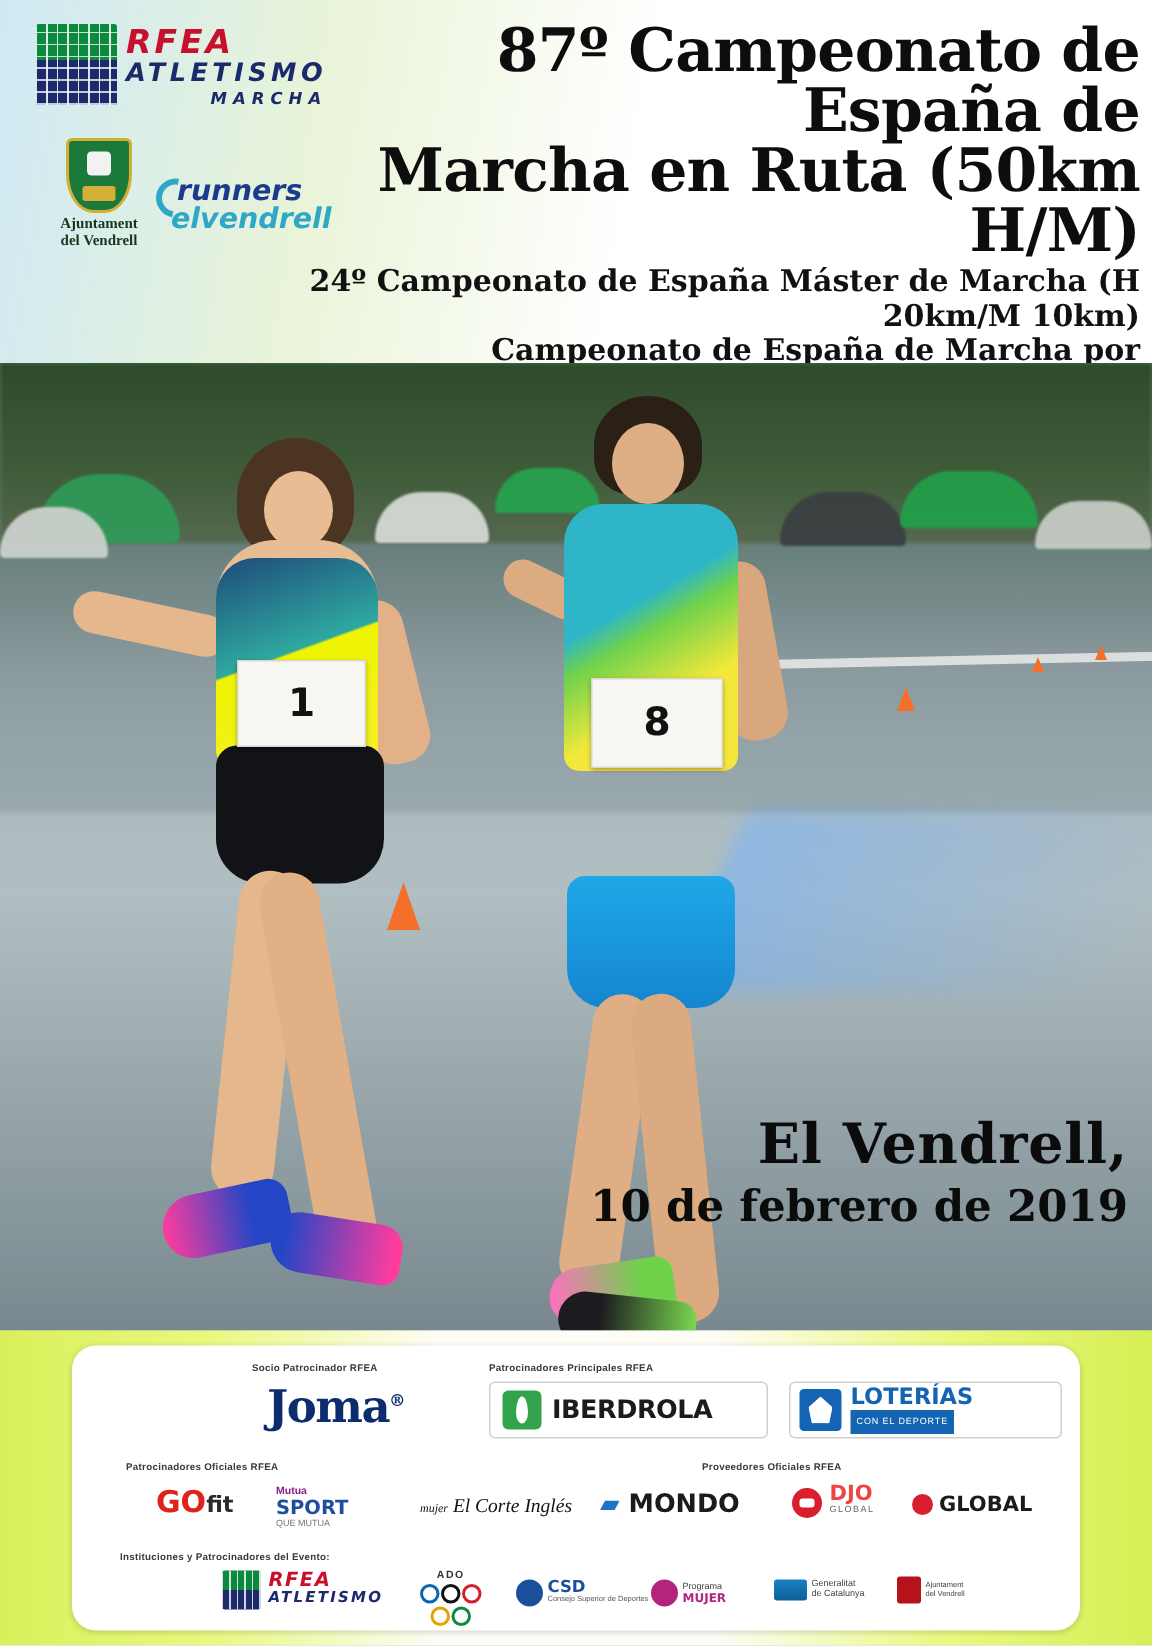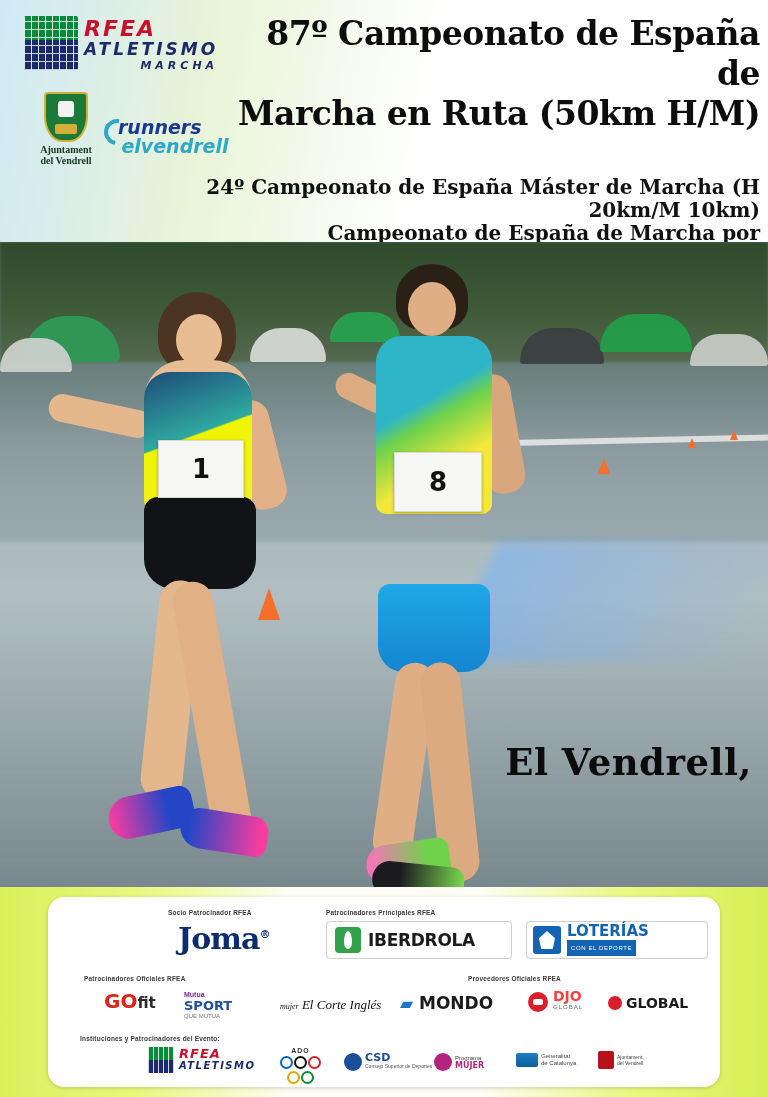--- a/index.html
+++ b/index.html
@@ -145,21 +145,20 @@
     padding-left: 14px;
   }
   .runners-l2 {
     font-family: "DejaVu Sans", sans-serif;
     font-weight: bold;
     font-size: 19px;
     font-style: italic;
     color: #2fa8c8;
     line-height: 19px;
     padding-left: 10px;
-    text-align: center;
   }
   .runners-swoosh {
     position: absolute;
     left: 0; top: 1px;
     width: 18px; height: 18px;
     border: 4px solid #2fa8c8;
     border-right-color: transparent;
     border-bottom-color: transparent;
     border-radius: 50%;
     transform: rotate(-35deg);
@@ -167,21 +166,21 @@
 
   .title-block {
     position: absolute;
     right: 8px; top: 14px;
     width: 530px;
     text-align: right;
   }
   .title-main {
     font-family: "DejaVu Serif", serif;
     font-weight: bold;
-    font-size: 33px;
+    font-size: 40px;
     line-height: 40px;
     color: #0d0d0d;
     letter-spacing: -0.5px;
   }
   .sub-block {
     position: absolute;
     right: 8px; top: 176px;
     width: 570px;
     text-align: right;
   }
@@ -673,20 +672,21 @@
       <div class="shorts2"></div>
       <div class="leg2a"></div>
       <div class="leg2b"></div>
       <div class="shoe2a"></div>
       <div class="shoe2b"></div>
       <div class="bib2">8</div>
     </div>
 
     <div class="place-block">
       <div class="place-city">El Vendrell,</div>
+      <div class="place-date">10 de febrero de 2019</div>
     </div>
   </div>
 
   <div class="sponsors">
     <div class="sponsor-card">
 
       <div class="sp-caption" style="left:120px; top:12px;">Socio Patrocinador RFEA</div>
       <div class="sp-caption" style="left:278px; top:12px;">Patrocinadores Principales RFEA</div>
 
       <div class="sp-row" style="left:130px; top:24px;">

